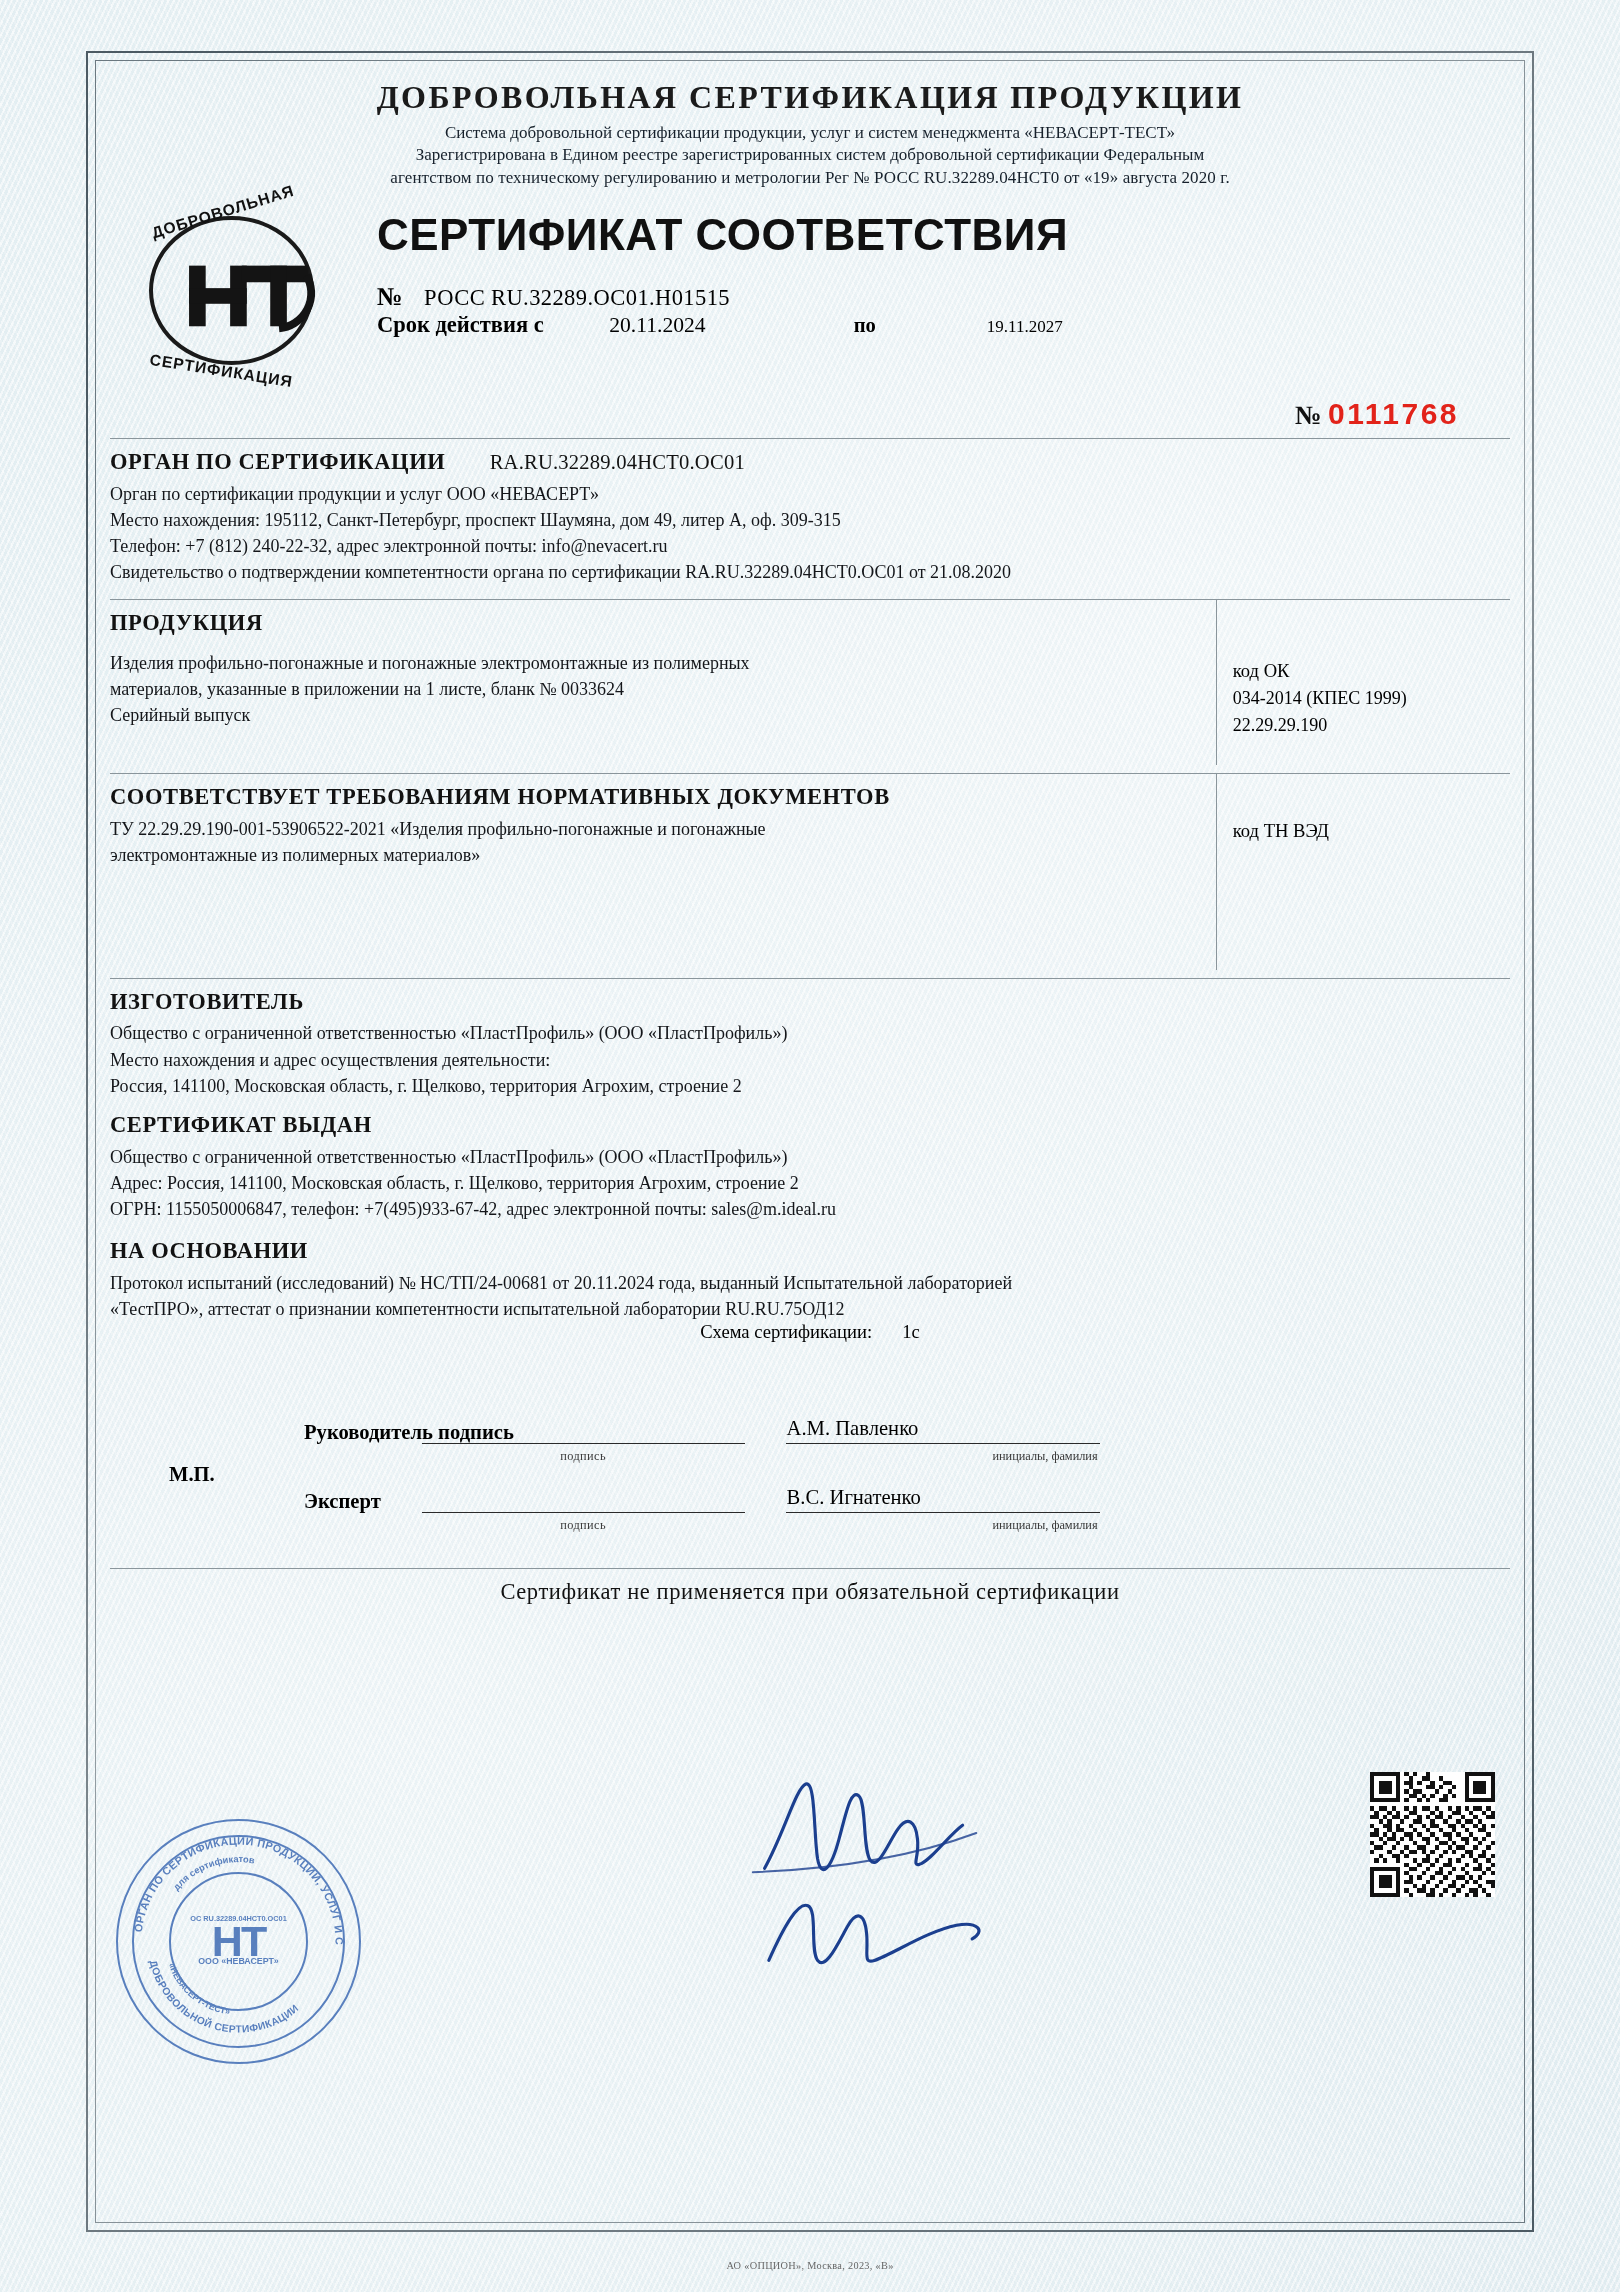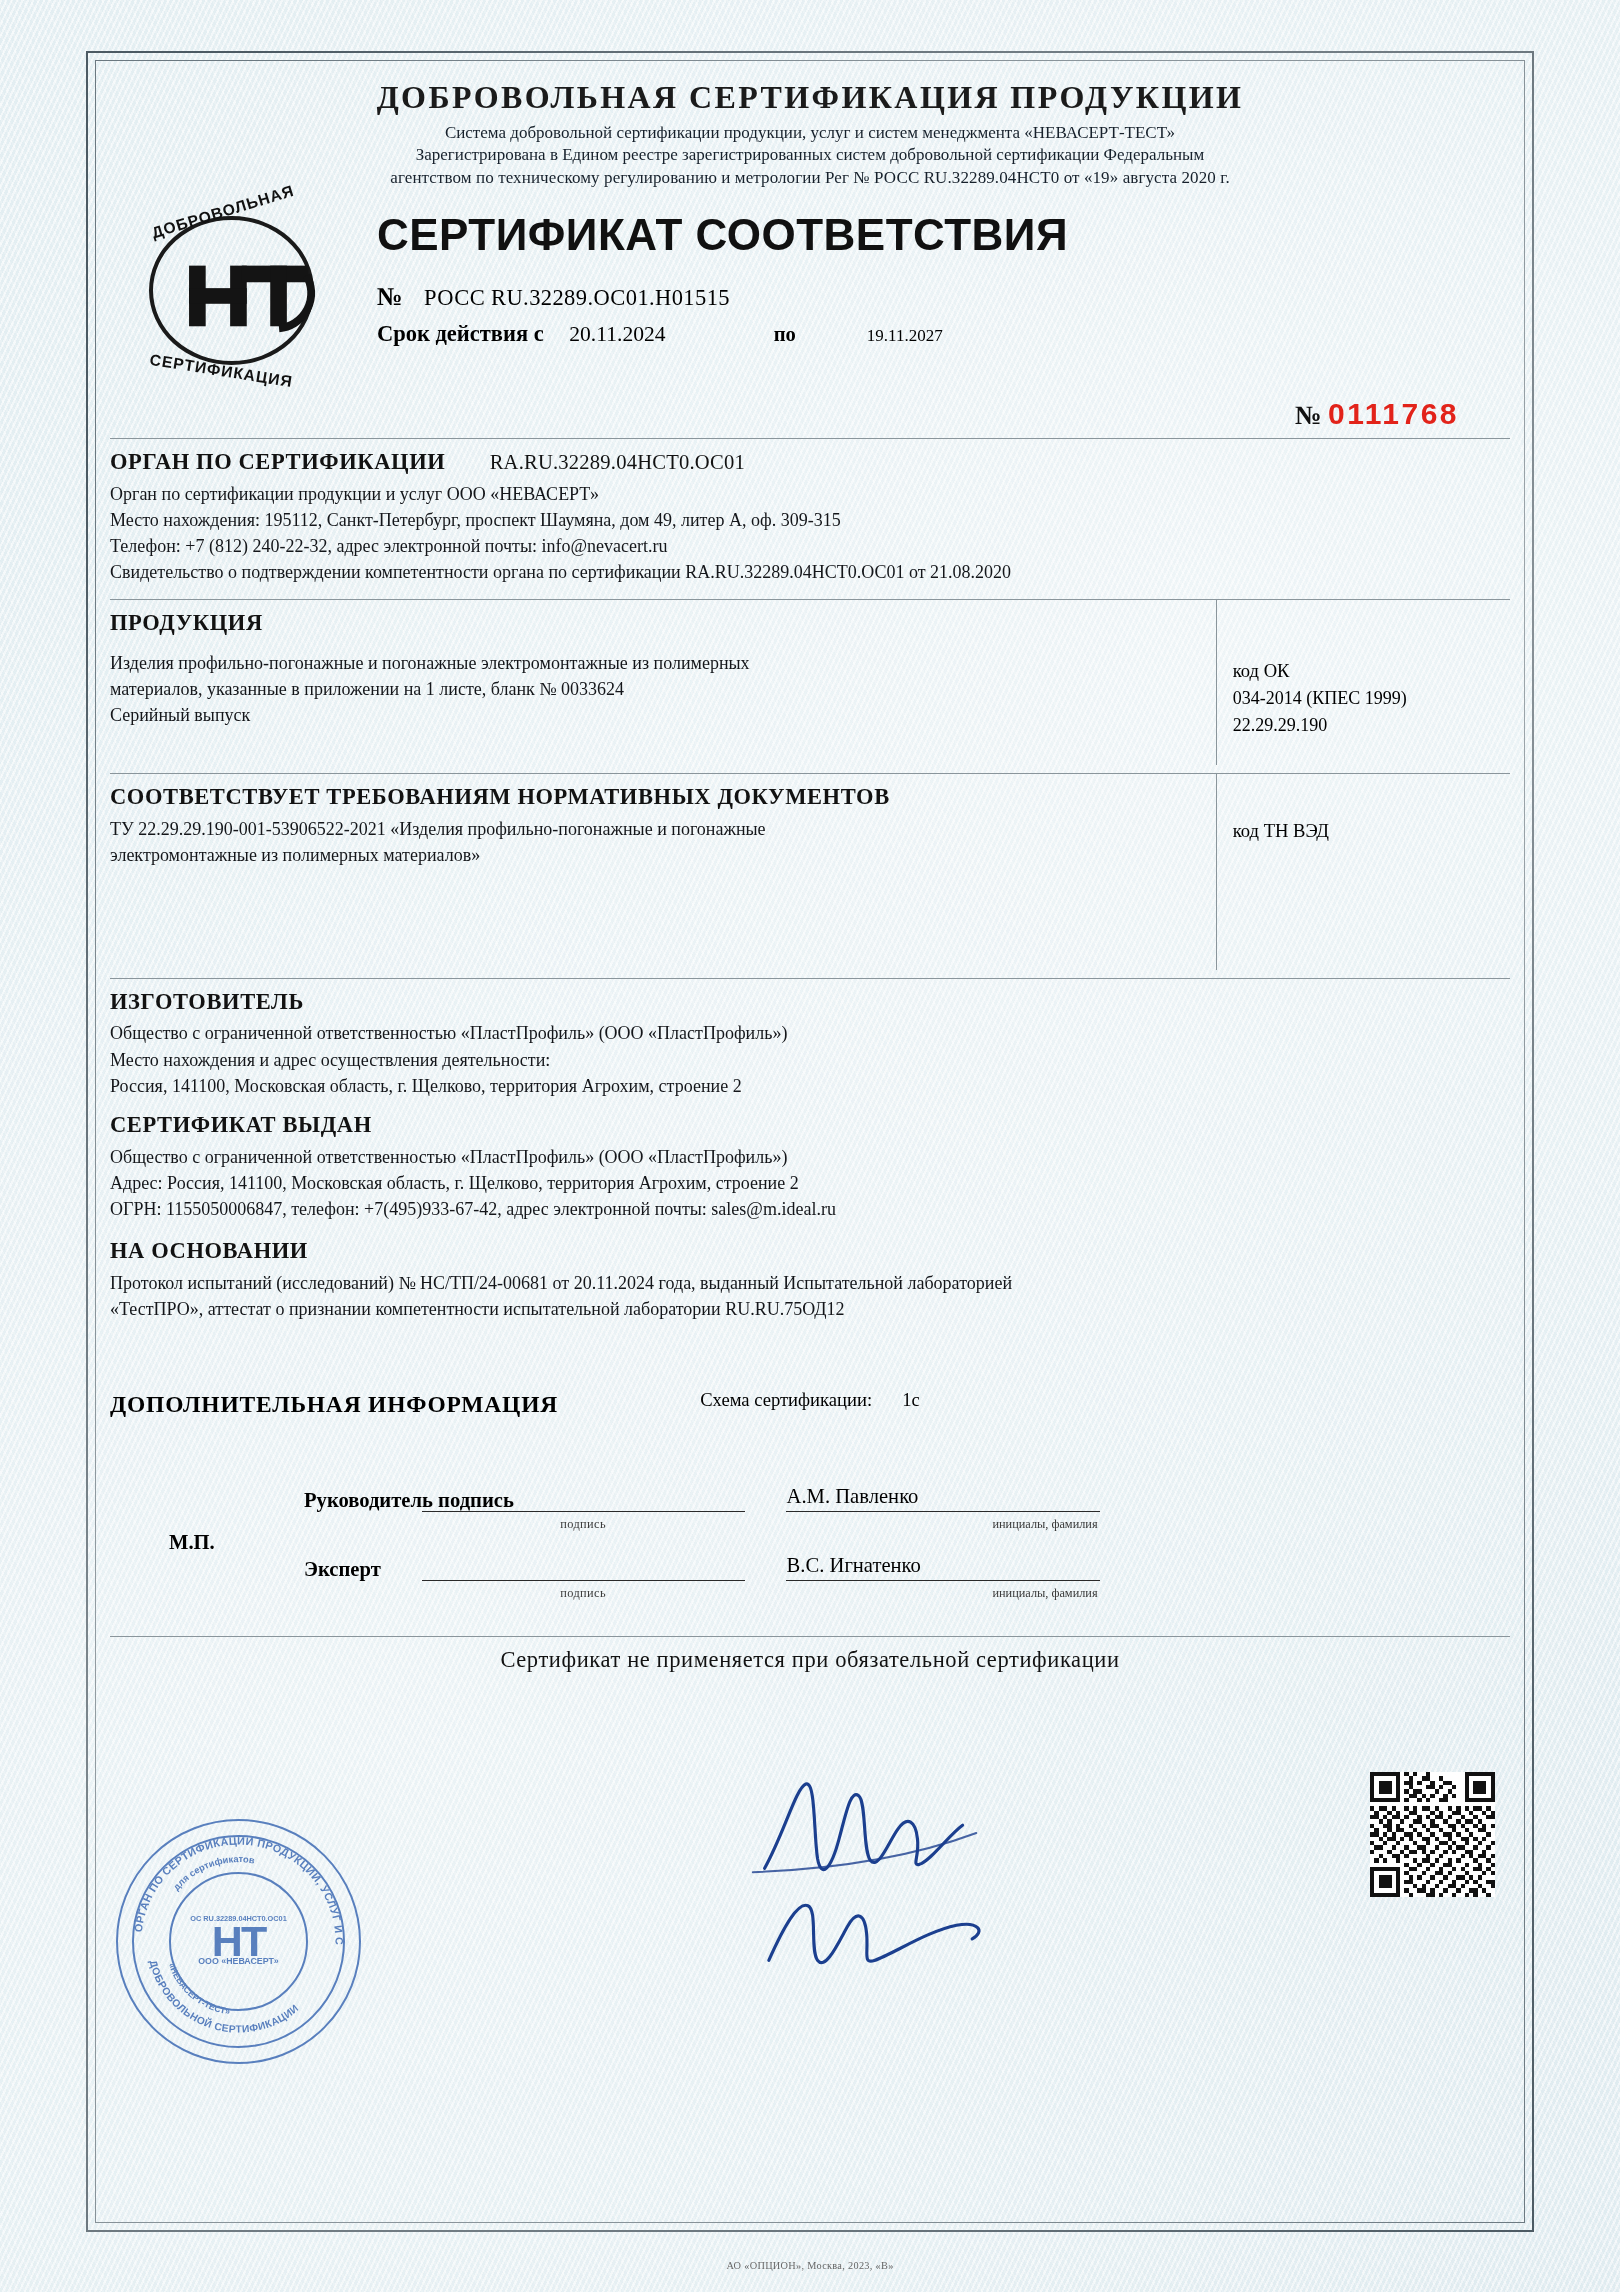--- a/index.html
+++ b/index.html
@@ -105,23 +105,24 @@
   .num-label {
     font-weight: bold; font-size: 25.5px;
     font-family: "Liberation Serif", serif;
   }
   .num-value {
     margin-left: 21.6px;
     font-size: 22.5px;
     letter-spacing: 0.4px;
   }
   .valid-row {
-    margin-top: 9px;
+    margin-top: 0;
     display: flex; align-items: baseline;
     font-size: 21.6px;
+    gap: 40px;
   }
   .valid-lbl { font-weight: bold; font-size: 22.5px; }
   .valid-from { margin-left: 25.5px; font-size: 21.6px; }
   .valid-po { margin-left: 108px; font-weight: bold; font-size: 20.6px; }
   .valid-to { margin-left: 71px; font-size: 17px; }
 
   .blank-no {
     text-align: right;
     margin-top: 11.8px;
     padding-right: 51px;
@@ -457,21 +458,20 @@
     </div>
 
     <div class="sec-title" style="margin-top:15.7px;">НА ОСНОВАНИИ</div>
     <div class="body-txt">
       <div>Протокол испытаний (исследований) № НС/ТП/24-00681 от 20.11.2024 года, выданный Испытательной лабораторией</div>
       <div>«ТестПРО», аттестат о признании компетентности испытательной лаборатории RU.RU.75ОД12</div>
     </div>
 
     <div class="spacer-l"></div>
 
-    <div class="extra-title">ДОПОЛНИТЕЛЬНАЯ ИНФОРМАЦИЯ</div>
     <div class="scheme-row">
       <span>Схема сертификации:</span>
       <span class="val">1с</span>
     </div>
 
     <div class="sign-area">
       <div class="mp">М.П.</div>
 
       <div class="sign-line" style="top:33px;">
         <div class="sign-role">Руководитель подпись</div>

